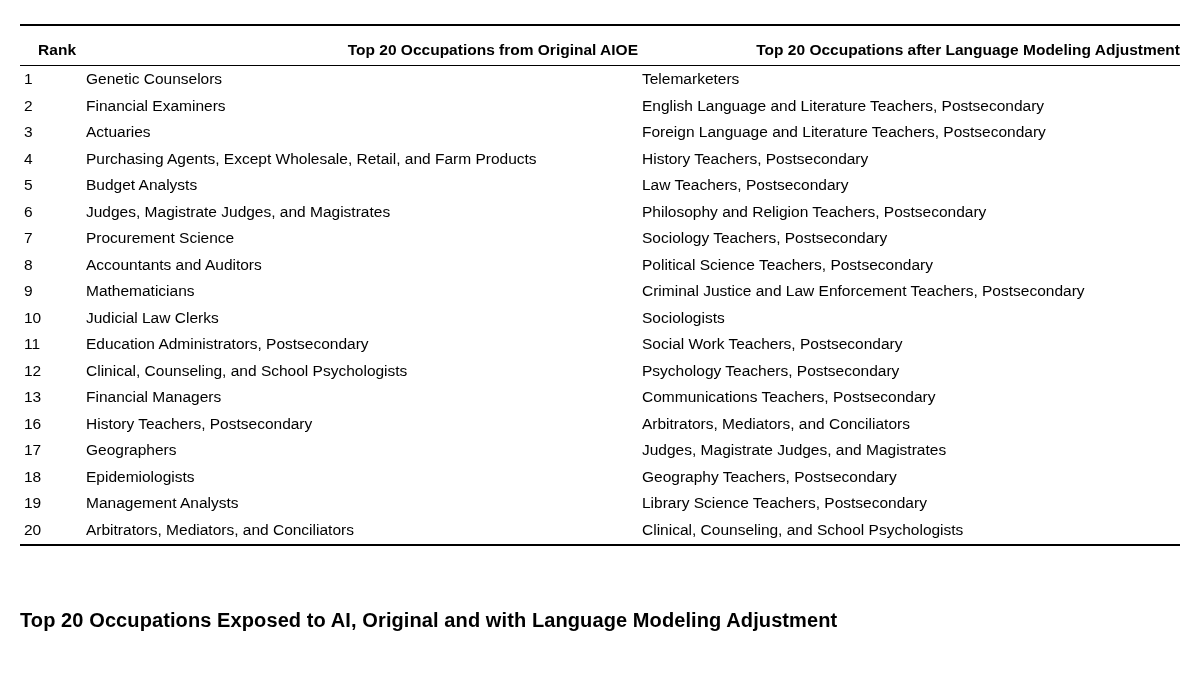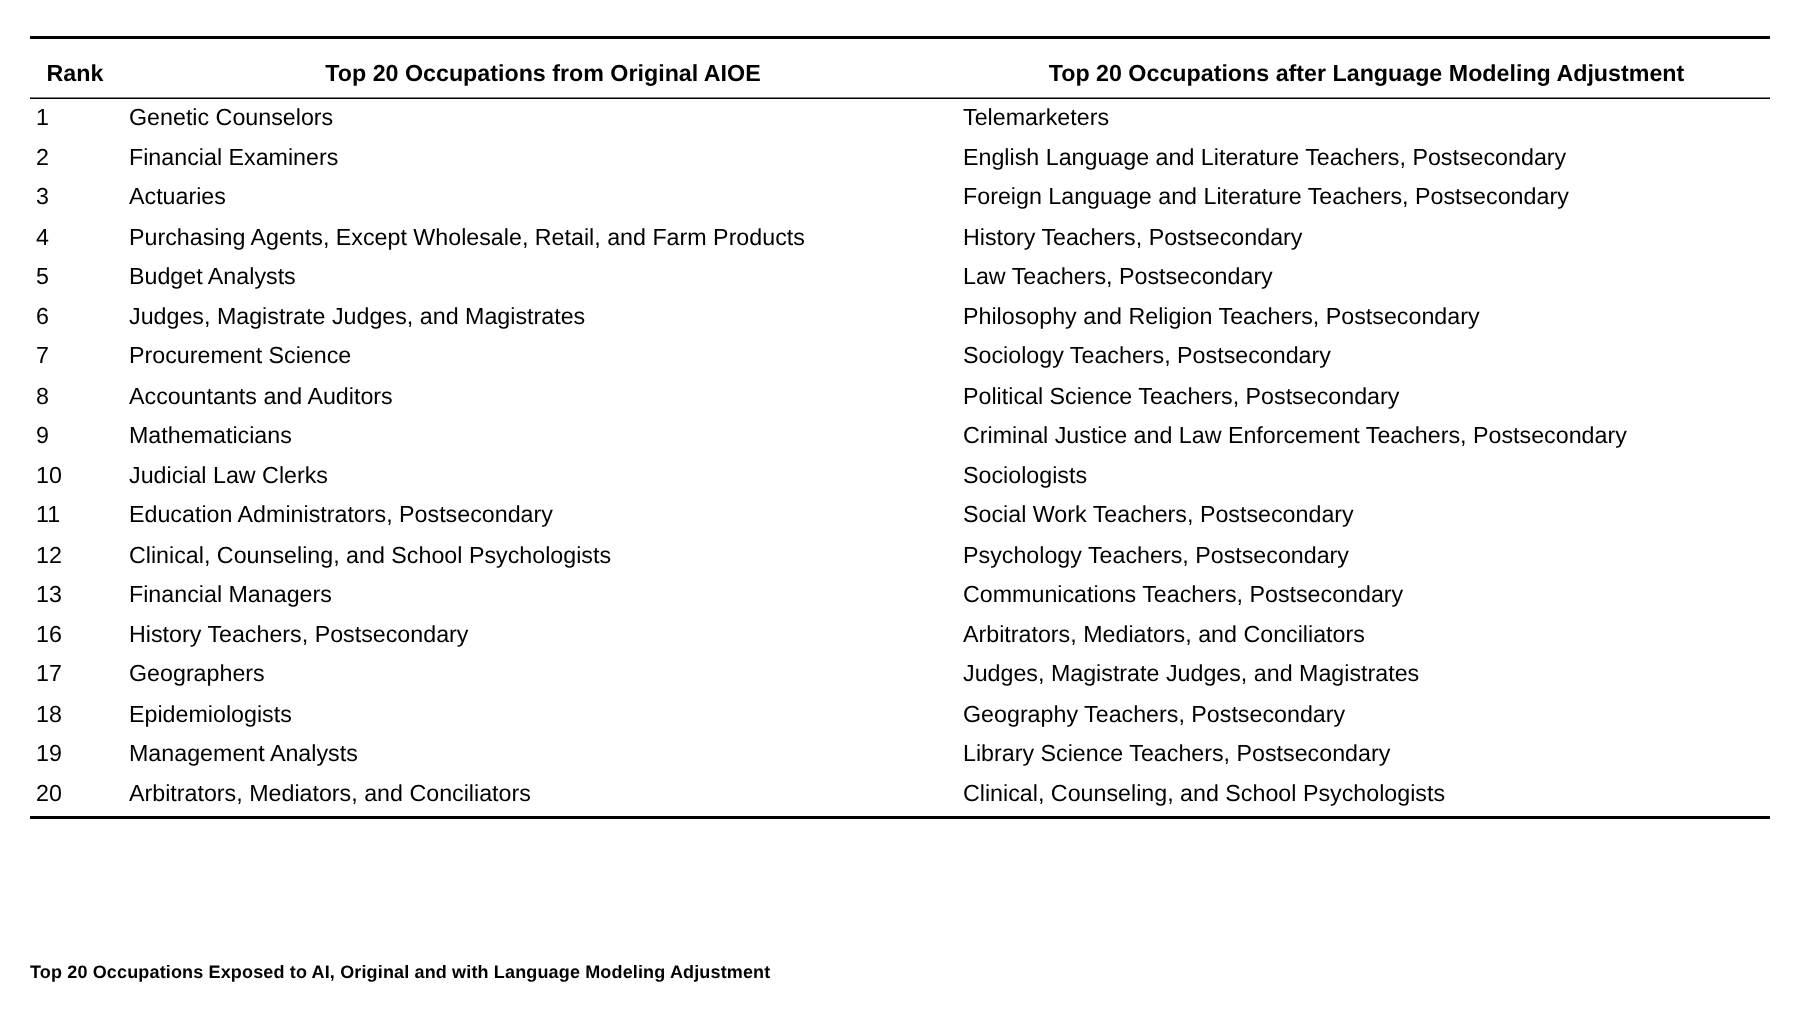--- a/index.html
+++ b/index.html
@@ -27,21 +27,21 @@
     top: 24px;
     width: 1160px;
   }
   table.aioe {
     border-collapse: collapse;
     width: 100%;
     font-size: 15.5px;
     line-height: 1.0;
   }
   table.aioe thead th {
-    text-align: center;
+    text-align: right;
     font-weight: bold;
     font-size: 15.5px;
     padding: 16px 0 7px 0;
     border-top: 2.5px solid #000000;
     border-bottom: 1.5px solid #000000;
     vertical-align: bottom;
   }
   table.aioe tbody td {
     padding: 5.5px 0 5.5px 0;
     vertical-align: top;
@@ -68,22 +68,22 @@
   }
   .col-adj {
     padding-left: 4px !important;
   }
   th.col-adj {
     padding-left: 4px !important;
   }
   .caption {
     position: absolute;
     left: 20px;
-    top: 641px;
-    font-size: 12px;
+    top: 609px;
+    font-size: 20px;
     font-weight: bold;
     letter-spacing: 0.1px;
   }
 </style>
 </head>
 <body>
 
 <div class="page">
 
   <div class="table-wrap">

